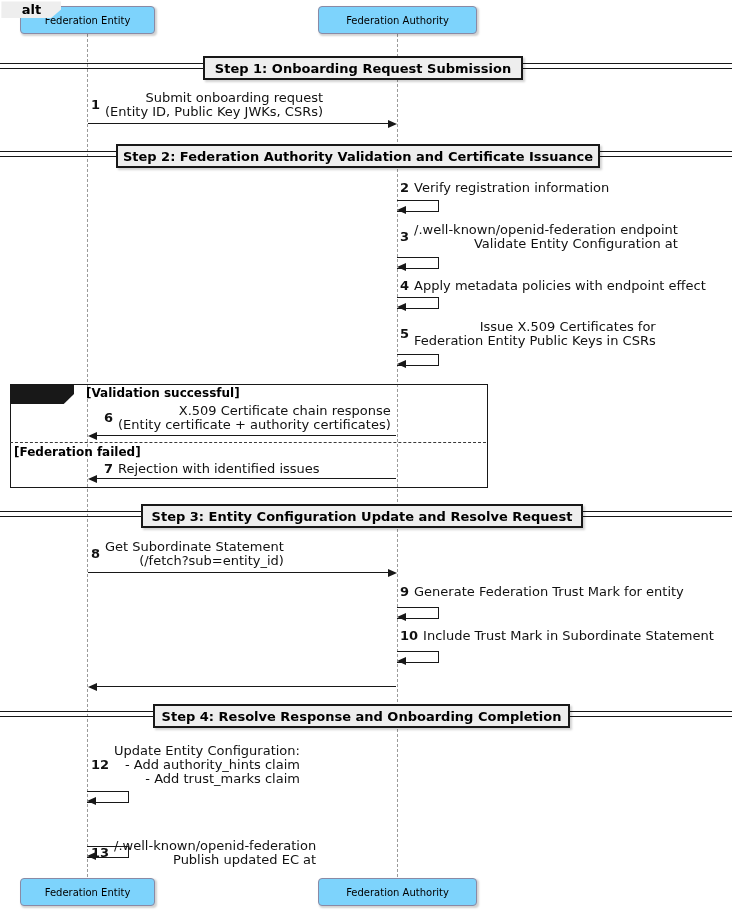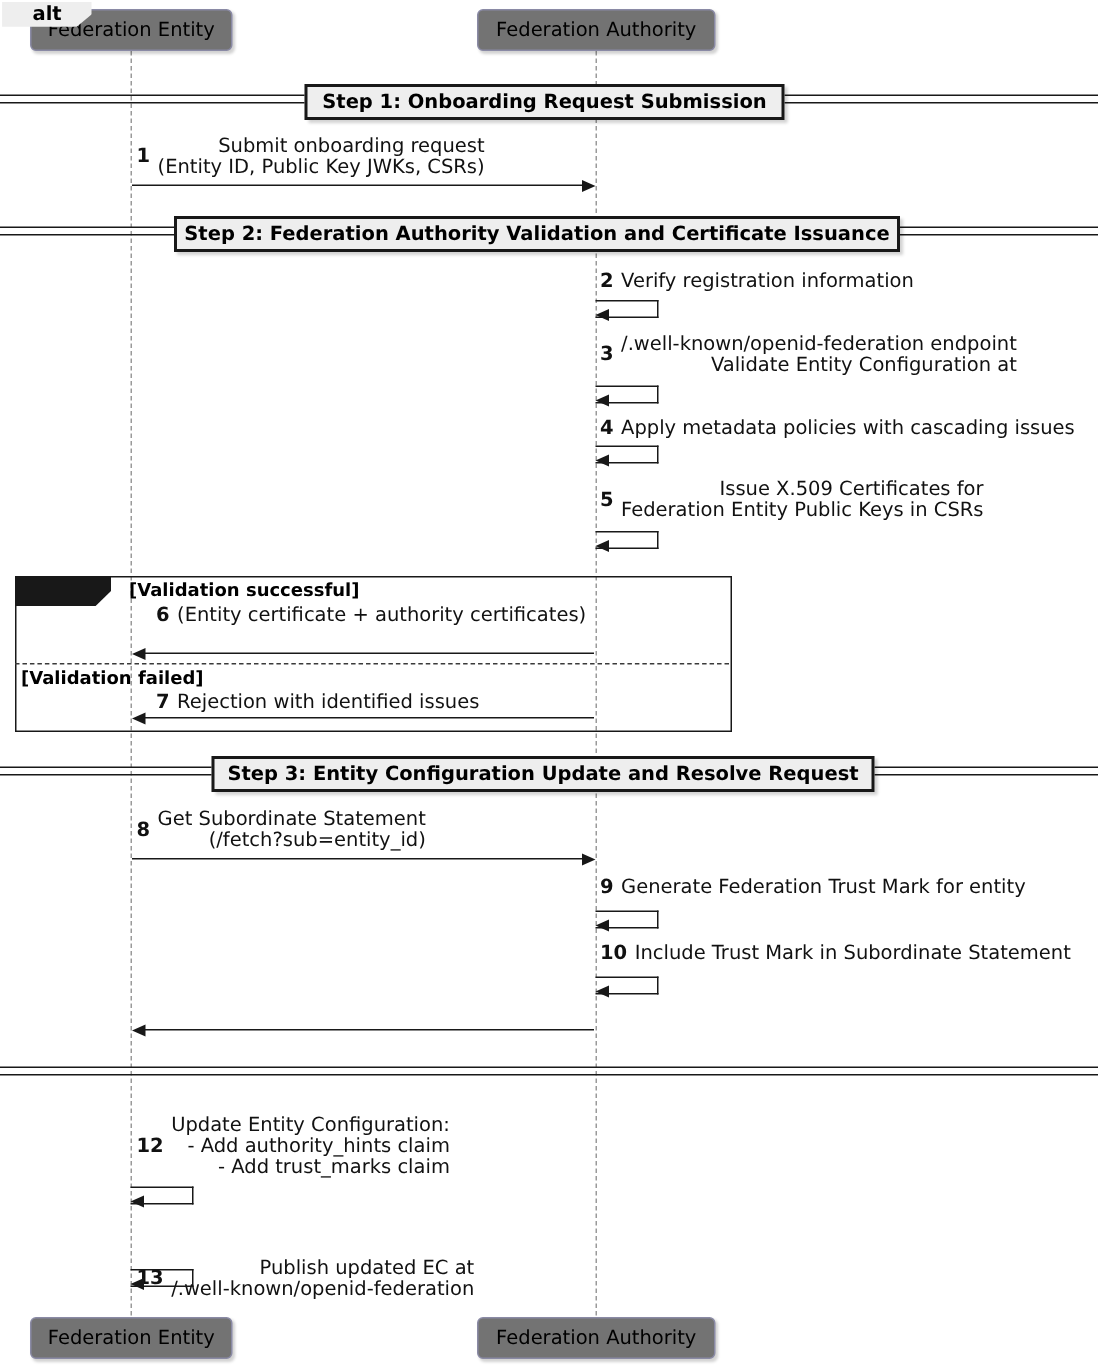--- a/index.html
+++ b/index.html
@@ -1,23 +1,23 @@
 <!DOCTYPE html>
 <html><head>
 <meta charset="utf-8">
 <style>
   html,body{margin:0;padding:0;background:#ffffff;}
   body{font-family:"DejaVu Sans","Liberation Sans",sans-serif;color:#111;}
   #diagram{position:relative;width:732px;height:912px;background:#fff;overflow:hidden;}
 
   .lifeline{position:absolute;top:34px;height:843px;width:0;border-left:1px dashed #9a9a9a;}
 
-  .participant{position:absolute;height:26px;background:#737373;border:1px solid #8a8aa5;
+  .participant{position:absolute;height:26px;background:#7dd3fc;border:1px solid #8a8aa5;
     border-radius:4px;display:flex;align-items:center;justify-content:center;
-    font-size:13px;color:#000;box-shadow:1.5px 1.5px 2px rgba(0,0,0,0.18);}
+    font-size:10px;color:#000;box-shadow:1.5px 1.5px 2px rgba(0,0,0,0.18);}
 
   .divline{position:absolute;left:0;width:732px;height:0;border-top:1.6px solid #181818;}
   .divbox{position:absolute;height:20px;background:#EEEEEE;border:2px solid #181818;
     display:flex;align-items:center;justify-content:center;font-size:13px;font-weight:bold;
     color:#000;box-shadow:2px 2px 2px rgba(0,0,0,0.18);}
 
   .msg-label{position:absolute;display:flex;align-items:center;font-size:13px;line-height:14px;}
   .msg-num{font-weight:bold;margin-right:5px;white-space:nowrap;}
   .msg-lines{display:flex;flex-direction:column;white-space:nowrap;text-align:right;}
 
@@ -90,21 +90,21 @@
       <span>/.well-known/openid-federation endpoint</span>
       <span>Validate Entity Configuration at</span>
     </span>
   </div>
   <div class="self-loop" style="left:397px;top:257px;"></div>
   <div class="head-left" style="left:397px;top:263px;"></div>
 
   <div class="msg-label" style="left:400px;top:279px;">
     <span class="msg-num">4</span>
     <span class="msg-lines">
-        <span>Apply metadata policies with cascading issues</span>
+        <span>Apply metadata policies with endpoint effect</span>
       </span>
   </div>
   <div class="self-loop" style="left:397px;top:297px;"></div>
   <div class="head-left" style="left:397px;top:303px;"></div>
 
   <div class="msg-label" style="left:400px;top:320px;">
     <span class="msg-num">5</span>
     <span class="msg-lines">
       <span>Issue X.509 Certificates for</span>
       <span>Federation Entity Public Keys in CSRs</span>
@@ -114,28 +114,29 @@
   <div class="head-left" style="left:397px;top:360px;"></div>
 
   <div class="alt-frame"></div>
   <div class="alt-tab-outer"></div>
   <div class="alt-tab-inner">alt</div>
   <div class="alt-guard" style="left:86px;top:386px;">[Validation successful]</div>
 
   <div class="msg-label" style="left:104px;top:404px;">
     <span class="msg-num">6</span>
     <span class="msg-lines">
+      <span>X.509 Certificate chain response</span>
       <span>(Entity certificate + authority certificates)</span>
     </span>
   </div>
   <div class="arrow-line" style="left:96px;top:435px;width:300px;"></div>
   <div class="head-left" style="left:88px;top:432px;"></div>
 
   <div class="alt-sep"></div>
-  <div class="alt-guard" style="left:14px;top:445px;">[Validation failed]</div>
+  <div class="alt-guard" style="left:14px;top:445px;">[Federation failed]</div>
 
   <div class="msg-label" style="left:104px;top:462px;">
     <span class="msg-num">7</span>
     <span class="msg-lines">
         <span>Rejection with identified issues</span>
       </span>
   </div>
   <div class="arrow-line" style="left:96px;top:478px;width:300px;"></div>
   <div class="head-left" style="left:88px;top:475px;"></div>
 
@@ -171,37 +172,40 @@
       </span>
   </div>
   <div class="self-loop" style="left:397px;top:651px;"></div>
   <div class="head-left" style="left:397px;top:657px;"></div>
 
   <div class="arrow-line" style="left:96px;top:686px;width:300px;"></div>
   <div class="head-left" style="left:88px;top:683px;"></div>
 
   <div class="divline" style="top:711px;"></div>
   <div class="divline" style="top:716px;"></div>
+  <div class="divbox" style="left:153px;top:704px;width:413px;">
+      <span>Step 4: Resolve Response and Onboarding Completion</span>
+    </div>
 
   <div class="msg-label" style="left:91px;top:744px;">
     <span class="msg-num">12</span>
     <span class="msg-lines">
       <span>Update Entity Configuration:</span>
       <span>- Add authority_hints claim</span>
       <span>- Add trust_marks claim</span>
     </span>
   </div>
   <div class="self-loop" style="left:87px;top:791px;"></div>
   <div class="head-left" style="left:87px;top:797px;"></div>
 
   <div class="msg-label" style="left:91px;top:814px;margin-top:25px;">
     <span class="msg-num">13</span>
     <span class="msg-lines">
+      <span>/.well-known/openid-federation</span>
       <span>Publish updated EC at</span>
-      <span>/.well-known/openid-federation</span>
     </span>
   </div>
   <div class="self-loop" style="left:87px;top:846px;"></div>
   <div class="head-left" style="left:87px;top:852px;"></div>
 
   <div class="participant" style="left:20px;top:878px;width:133px;">
       <span>Federation Entity</span>
     </div>
   <div class="participant" style="left:318px;top:878px;width:157px;">
       <span>Federation Authority</span>

